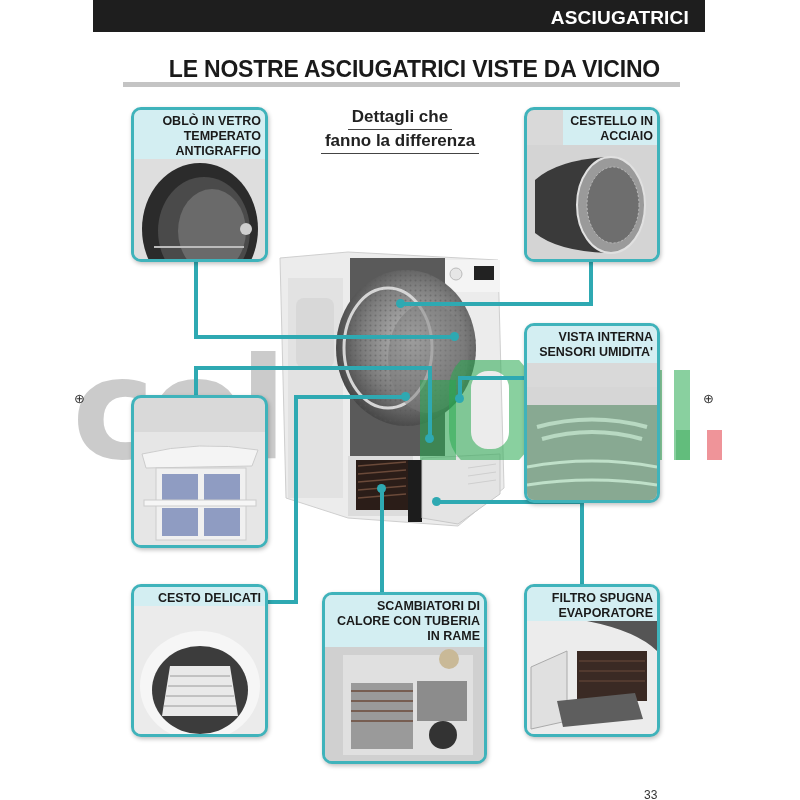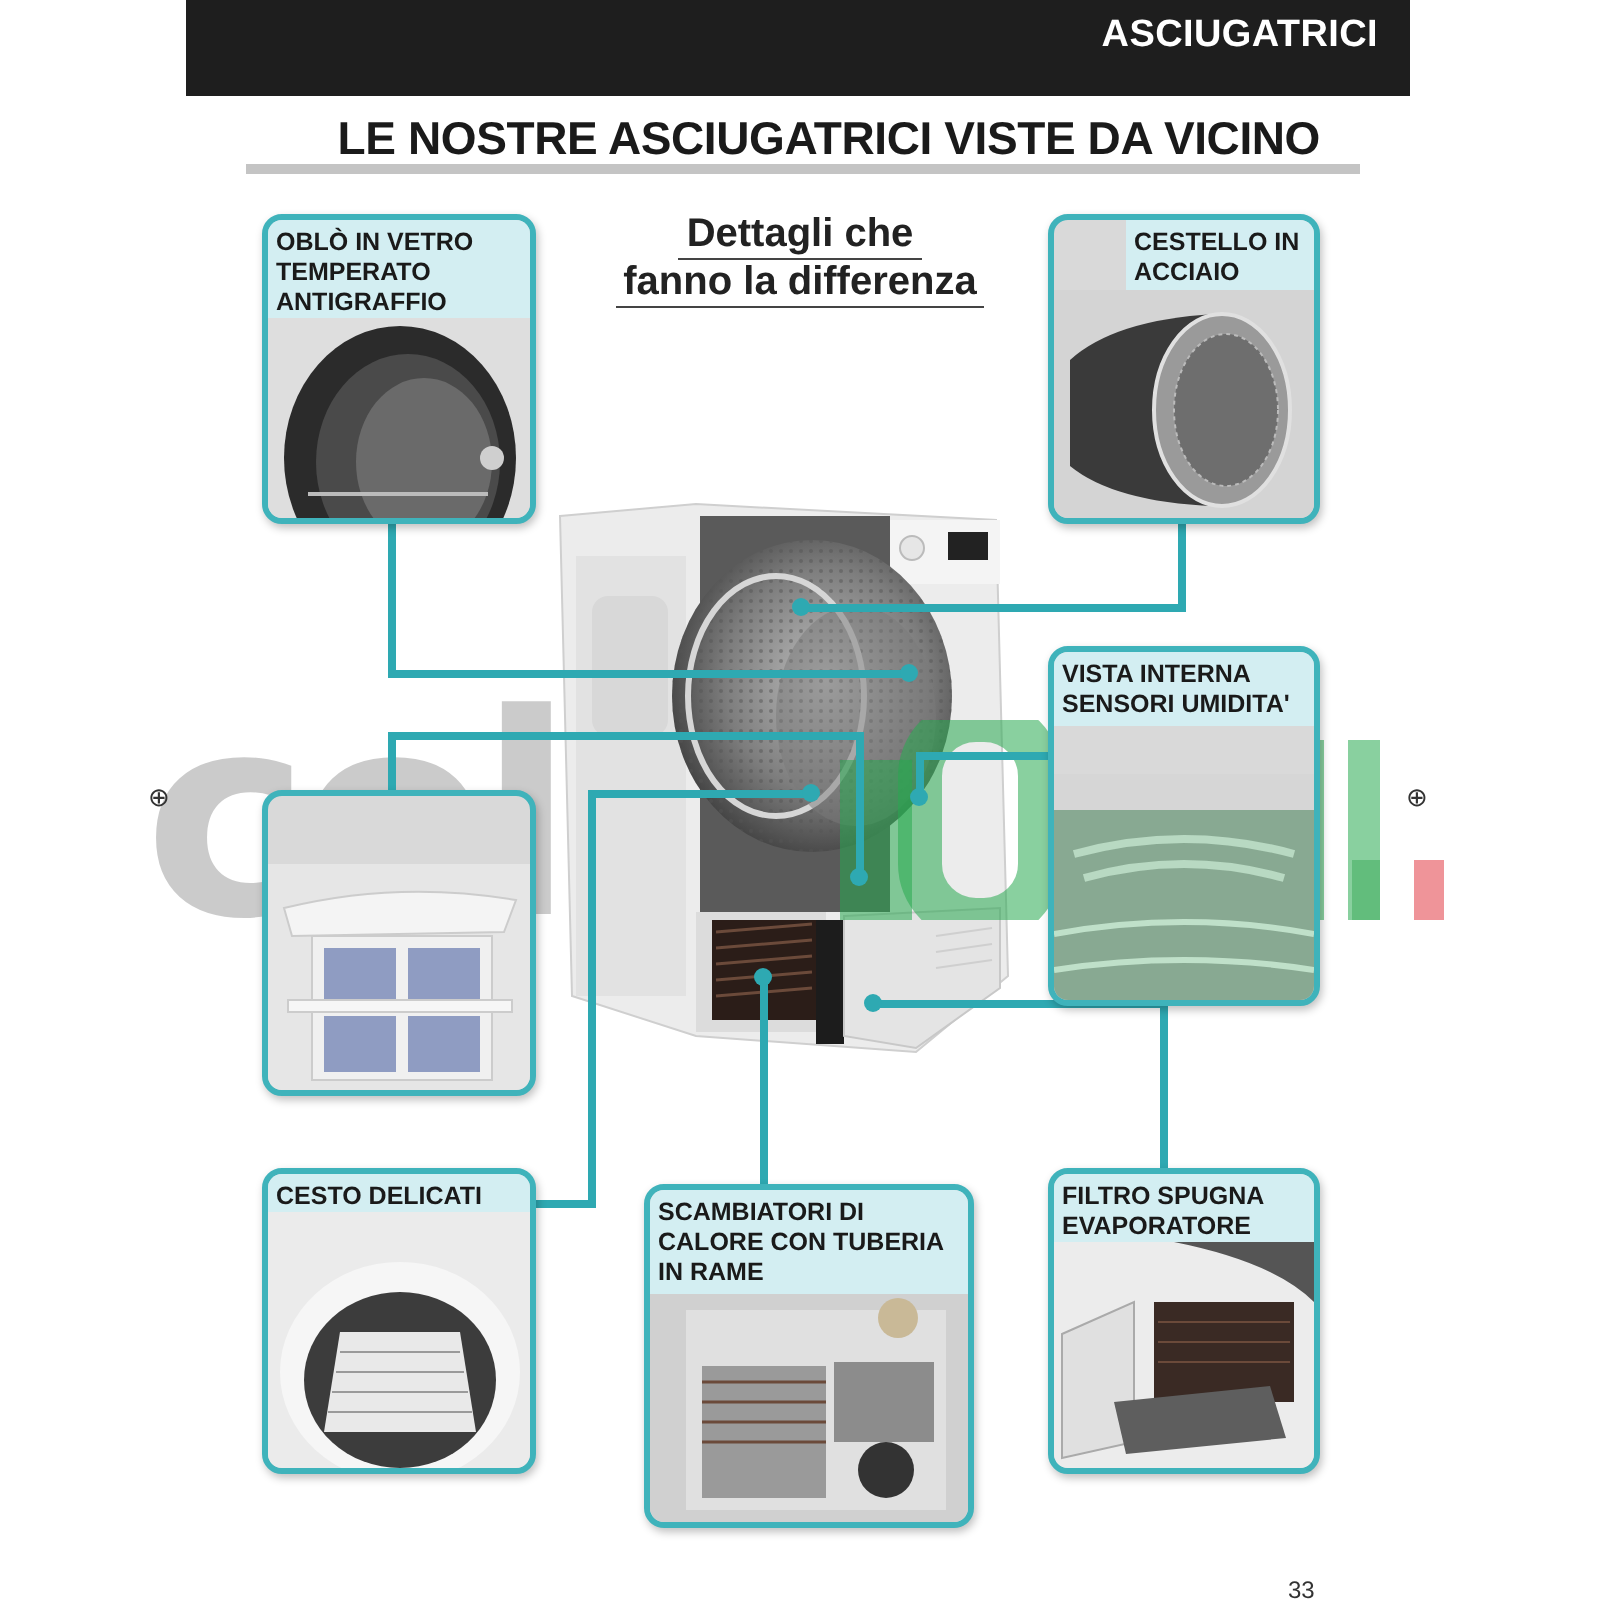--- a/index.html
+++ b/index.html
@@ -1,55 +1,55 @@
 <!DOCTYPE html>
 <html><head>
 <meta charset="utf-8">
 <style>
   * { box-sizing: border-box; margin: 0; padding: 0; }
   html, body { width: 800px; height: 800px; background: #ffffff; overflow: hidden; }
   body { position: relative; font-family: "Liberation Sans", "DejaVu Sans", sans-serif; }
 
   .topbar {
-    position: absolute; left: 93px; top: 0; width: 612px; height: 48px;
+    position: absolute; left: 93px; top: 0; width: 612px; height: 32px;
     background: #1e1e1e; color: #fff; text-align: right;
   }
   .topbar .section {
     position: absolute; right: 16px; top: 7px;
     font-size: 19px; font-weight: bold; letter-spacing: 0.2px;
   }
 
   .page-title {
     position: absolute; left: 130px; top: 56px; width: 530px;
     font-size: 23px; font-weight: bold; color: #1a1a1a; text-align: right;
     letter-spacing: -0.2px;
   }
   .title-rule {
     position: absolute; left: 123px; top: 82px; width: 557px; height: 5px;
     background: #c4c4c4;
   }
 
   .subtitle {
     position: absolute; left: 300px; top: 106px; width: 200px;
-    text-align: center; font-size: 20px; font-weight: bold; color: #222;
+    text-align: center; font-size: 17px; font-weight: bold; color: #222;
     line-height: 22px;
   }
   .subtitle span {
     display: inline-block; border-bottom: 1.5px solid #444; padding: 0 4px 1px;
   }
 
   
   .card {
     position: absolute; border: 3px solid #3fb3bb; border-radius: 10px;
     overflow: hidden; background: #d9d9d9;
     box-shadow: 1px 2px 4px rgba(0,0,0,0.25);
   }
   .card .label {
     background: #d3eef2; color: #1a1a1a; font-weight: bold;
-    font-size: 12.5px; line-height: 15px; text-align: left;
+    font-size: 12.5px; line-height: 15px; text-align: right;
     padding: 4px 4px 3px;
   }
   .card .photo { position: absolute; left: 0; right: 0; bottom: 0; }
 
   .c-oblo   { left: 131px; top: 107px; width: 137px; height: 155px; }
   .c-cest   { left: 524px; top: 107px; width: 136px; height: 155px; padding-left: 36px; }
   .c-sens   { left: 524px; top: 323px; width: 136px; height: 180px; }
   .c-filt   { left: 131px; top: 395px; width: 137px; height: 153px; }
   .c-deli   { left: 131px; top: 584px; width: 137px; height: 153px; }
   .c-scam   { left: 322px; top: 592px; width: 165px; height: 172px; }

